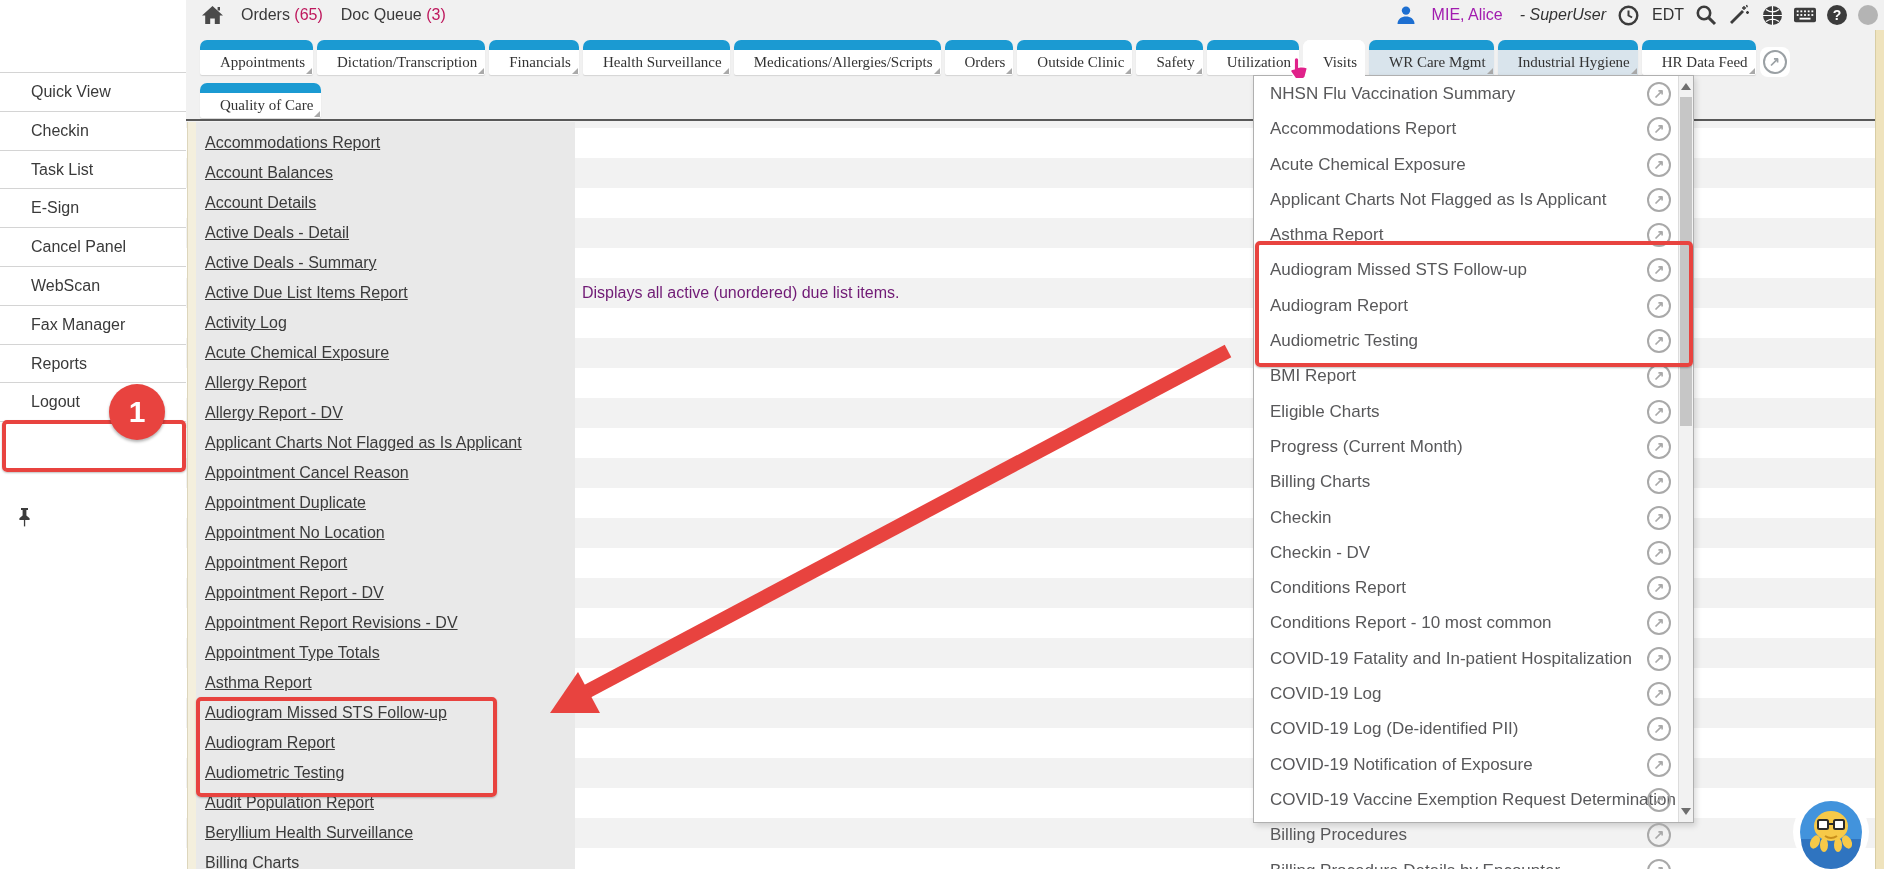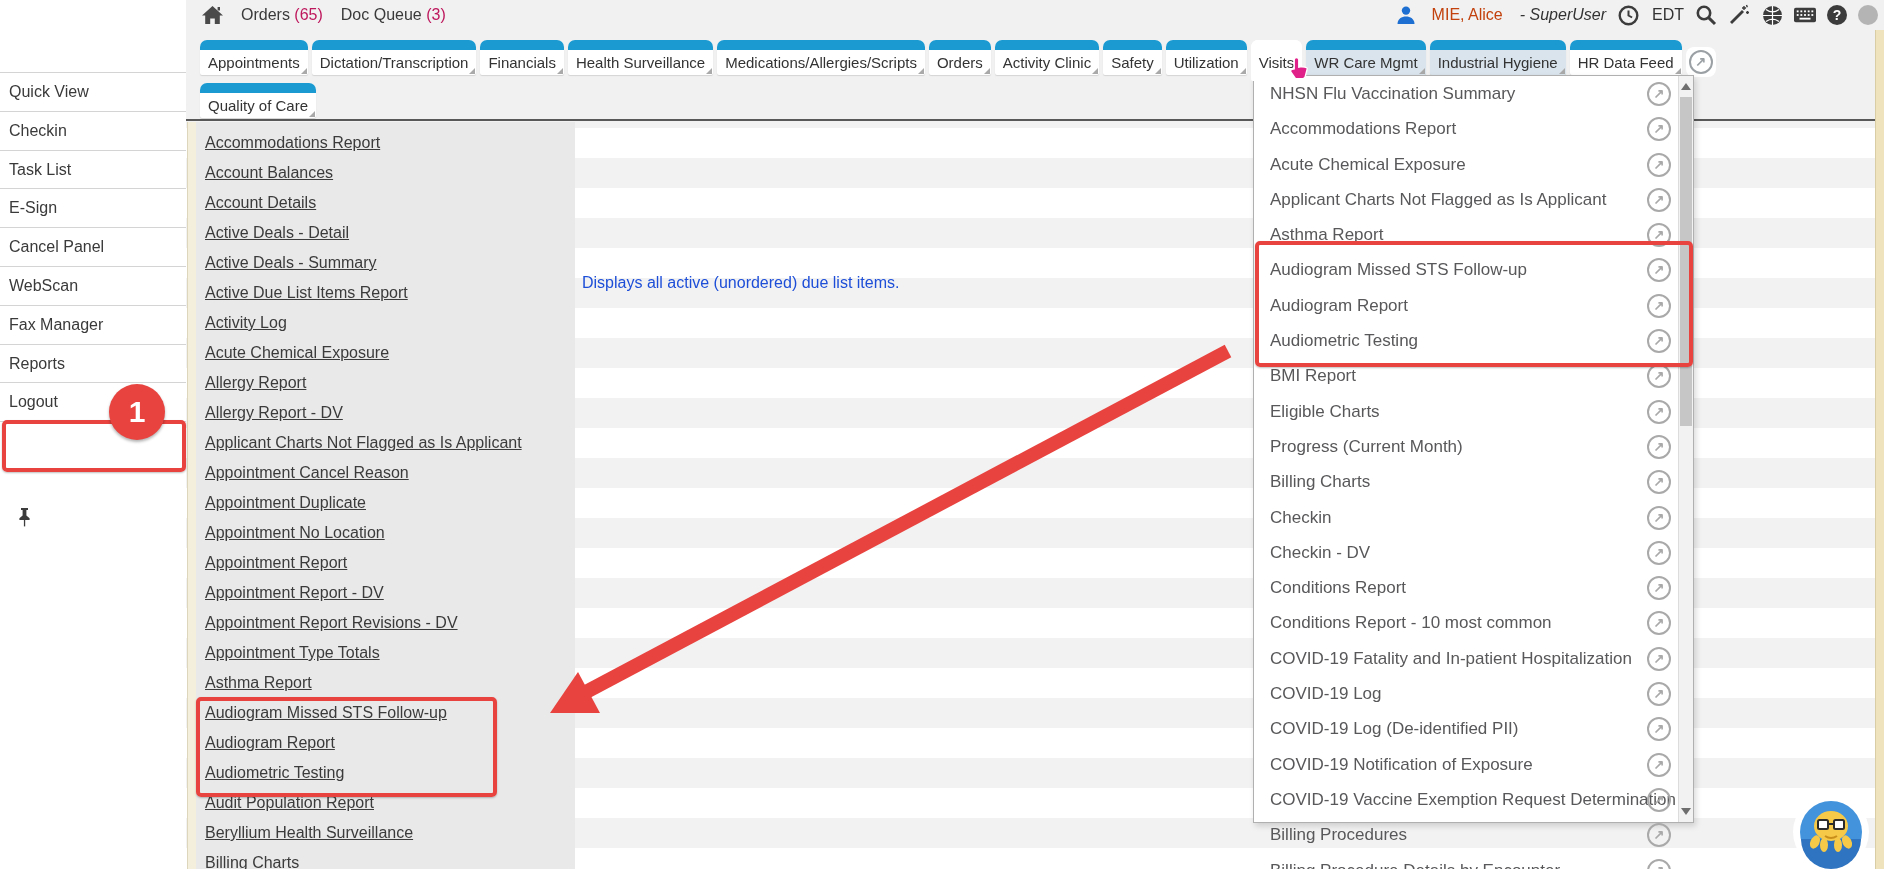--- a/index.html
+++ b/index.html
@@ -7,42 +7,42 @@
     width:1884px;height:869px;position:relative;overflow:hidden;
     background:#ffffff;font-family:"Liberation Sans",sans-serif;color:#333;
   }
   
   #topbar{position:absolute;left:186px;top:0;right:0;height:30px;background:#f1f1f1;
     display:flex;align-items:center;border-bottom:1px solid #e3e3e3;}
   #topbar .navlink{font-size:16px;color:#3a3a3a;margin-right:18px;cursor:pointer;white-space:nowrap;}
   #topbar .count{color:#be185d;}
   #topbar .homewrap{margin:0 18px 0 16px;display:flex;align-items:center;}
   #topbar .right{margin-left:auto;display:flex;align-items:center;gap:11px;padding-right:6px;}
-  #topbar .uname{font-size:16px;color:#c2410c;margin-left:4px;white-space:nowrap;}
+  #topbar .uname{font-size:16px;color:#a21caf;margin-left:4px;white-space:nowrap;}
   #topbar .urole{font-size:16px;font-style:italic;color:#333;margin-left:6px;white-space:nowrap;}
   #topbar .tz{font-size:16px;color:#333;margin-left:2px;}
   .tb-icon{width:22px;height:22px;display:flex;align-items:center;justify-content:center;}
   .qcircle{width:20px;height:20px;border-radius:50%;background:#3c3c3c;color:#fff;font-size:14px;
     font-weight:bold;display:flex;align-items:center;justify-content:center;}
   .graydot{width:20px;height:20px;border-radius:50%;background:#b4b4b4;}
   
   #sidebar{position:absolute;left:0;top:0;width:186px;height:869px;background:#fff;}
   #sidebar ul{list-style:none;margin:0;padding:0;position:absolute;top:72px;left:0;width:186px;
     border-bottom:1px solid #d4d4d4;}
-  #sidebar li{height:38.8px;line-height:38.8px;border-top:1px solid #d4d4d4;padding-left:9px;
+  #sidebar li{height:38.8px;line-height:38.8px;border-top:1px solid #d4d4d4;padding-left:31px;
     font-size:16px;color:#3a3a3a;cursor:pointer;box-sizing:border-box;}
   #pin{position:absolute;left:17px;top:508px;}
   
   #tabstrip{position:absolute;left:186px;top:30px;right:0;height:91px;background:#f1f1f1;}
   .tabrow{position:absolute;display:flex;gap:4px;align-items:flex-start;}
   #tabrow1{left:14px;top:10px;}
   #tabrow2{left:14px;top:53px;flex-direction:column;}
-  .tab{position:relative;background:#fff;height:25px;line-height:25px;padding:10px 8px 0 8px;
+  .tab{position:relative;background:#fff;height:25px;line-height:25px;padding:10px 8px 0 20px;
     border-radius:7px 7px 2px 2px;font-size:15px;color:#333;cursor:pointer;white-space:nowrap;
-    box-shadow:0 1px 1px rgba(0,0,0,0.12);}
+    box-shadow:0 1px 1px rgba(0,0,0,0.12);font-family:Liberation Serif, serif;}
   .tab::before{content:"";position:absolute;left:0;right:0;top:0;height:10px;background:#1b9ad2;
     border-radius:7px 7px 0 0;}
   .tab::after{content:"";position:absolute;right:1px;bottom:1px;width:0;height:0;
     border-left:6px solid transparent;border-bottom:6px solid #a9a9a9;}
   .tab.variant-alt{background:#d9e4ec;}
   .tab.variant-active{background:#fff;z-index:30;height:31px;box-shadow:none;}
   .tab.variant-active::before{background:#fff;}
   .tab.variant-active::after{display:none;}
   .chip{width:30px;height:30px;margin-top:7px;background:#fff;border-radius:8px;display:flex;
     align-items:center;justify-content:center;cursor:pointer;}
@@ -54,21 +54,21 @@
     background-image:linear-gradient(#f2f2f2 0 30px,#ffffff 30px 60px);
     background-size:100% 60px;background-position:0 37px;background-repeat:repeat;}
   #graycol{position:absolute;left:196px;top:122px;width:379px;bottom:0;background:#e9e9e9;}
   #beigeL{position:absolute;left:187px;top:122px;width:9px;bottom:0;background:#f4efdd;
     border-left:1px solid #ddd6bc;}
   #beigeR{position:absolute;right:0;top:30px;width:8px;bottom:0;background:#efe3bd;
     border-left:1px solid #d8cda4;}
   #reportlist{list-style:none;margin:0;padding:0;position:absolute;left:205px;top:128px;width:360px;}
   #reportlist li{height:30px;line-height:30px;white-space:nowrap;}
   #reportlist a{font-size:16px;color:#3b3b3b;text-decoration:underline;cursor:pointer;}
-  #rdesc{position:absolute;left:582px;top:268px;height:30px;line-height:30px;font-size:16px;color:#1d4ed8;}
+  #rdesc{position:absolute;left:582px;top:278px;height:30px;line-height:30px;font-size:16px;color:#701a75;}
   
   #dropdown{position:absolute;left:1253px;top:75px;width:441px;height:748px;background:#fff;
     border:1px solid #b0b0b0;box-sizing:border-box;z-index:25;box-shadow:2px 3px 6px rgba(0,0,0,0.15);}
   #ddlist{list-style:none;margin:0;padding:0;position:absolute;left:0;top:0;right:14px;}
   #ddlist li{position:relative;height:35.3px;line-height:35.3px;padding-left:16px;font-size:17px;
     color:#58585a;cursor:pointer;white-space:nowrap;overflow:hidden;}
   #ddlist .circ{position:absolute;right:8px;top:6px;border-color:#a9a9a9;color:#a9a9a9;}
   #ddscroll{position:absolute;right:0;top:0;width:14px;bottom:0;background:#f2f2f2;
     border-left:1px solid #dcdcdc;}
   #ddthumb{position:absolute;left:1px;right:1px;top:21px;height:329px;background:#c6c6c6;}
@@ -181,21 +181,21 @@
 
 <div id="tabstrip">
   <div class="tabrow" id="tabrow1">
 
   <div class="tab variant-default"><span>Appointments</span></div>
       <div class="tab variant-default"><span>Dictation/Transcription</span></div>
       <div class="tab variant-default"><span>Financials</span></div>
       <div class="tab variant-default"><span>Health Surveillance</span></div>
       <div class="tab variant-default"><span>Medications/Allergies/Scripts</span></div>
       <div class="tab variant-default"><span>Orders</span></div>
-      <div class="tab variant-default"><span>Activity Clinic</span></div>
+      <div class="tab variant-default"><span>Outside Clinic</span></div>
       <div class="tab variant-default"><span>Safety</span></div>
       <div class="tab variant-default"><span>Utilization</span></div>
       <div class="tab variant-active"><span>Visits</span></div>
       <div class="tab variant-alt"><span>WR Care Mgmt</span></div>
       <div class="tab variant-alt"><span>Industrial Hygiene</span></div>
       <div class="tab variant-default"><span>HR Data Feed</span></div>
       <div class="chip">
         <span class="circ">↗</span>
       </div>
     </div>

